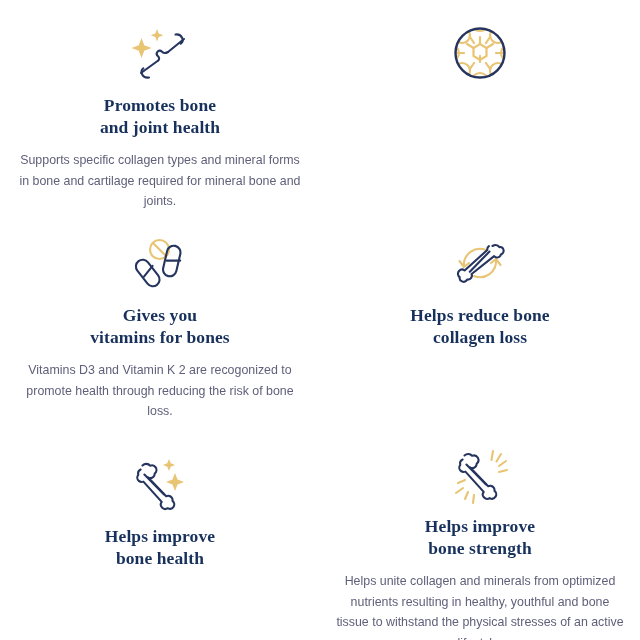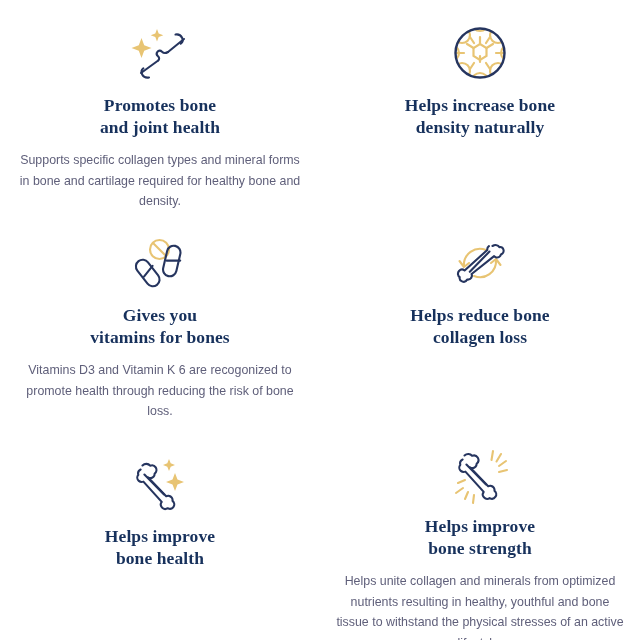--- a/index.html
+++ b/index.html
@@ -81,21 +81,21 @@
           <path d="M22 52.5 c-3 0.6 -5.6 -0.8 -6.8 -3 c-1.1 -2.2 -0.7 -4.7 1.2 -6.2"></path>
         </g>
         <g fill="#e8c473">
           <path d="M14.5 13 L17.2 20.3 L24.5 23 L17.2 25.7 L14.5 33 L11.8 25.7 L4.5 23 L11.8 20.3 Z"></path>
           <path d="M30 4 L31.7 8.6 L36.3 10.3 L31.7 12 L30 16.6 L28.3 12 L23.7 10.3 L28.3 8.6 Z"></path>
         </g>
       </svg>
     </div>
     <div class="benefit-title">Promotes bone
 and joint health</div>
-    <p class="benefit-desc">Supports specific collagen types and mineral forms in bone and cartilage required for healthy bone and density.</p>
+    <p class="benefit-desc">Supports specific collagen types and mineral forms in bone and cartilage required for mineral bone and joints.</p>
   </div>
 
   <div class="benefit-card r1">
     <div class="icon-wrap">
       <svg width="56" height="56" viewBox="0 0 56 56">
         <defs>
           <clipPath id="circClip">
               <circle cx="28" cy="28" r="24.5"></circle>
             </clipPath>
         </defs>
@@ -111,42 +111,40 @@
           <circle cx="28" cy="56" r="8"></circle>
           <circle cx="-1" cy="28" r="8"></circle>
           <circle cx="57" cy="28" r="8"></circle>
           <path d="M3 28 h9 M44 28 h9"></path>
           <path d="M18 44 l4 -6 M38 44 l-4 -6"></path>
           <path d="M18 12 l4 6 M38 12 l-4 6"></path>
         </g>
         <circle cx="28" cy="28" r="24.5" fill="none" stroke="#26355f" stroke-width="2.4"></circle>
       </svg>
     </div>
-    <div class="benefit-title">Helps increase bone
-density naturally</div>
   </div>
 
   <div class="benefit-card r2">
     <div class="icon-wrap">
       <svg width="58" height="54" viewBox="0 0 58 54">
         <g fill="none" stroke="#e8c473" stroke-width="2.1">
           <circle cx="28.5" cy="13.5" r="9.5"></circle>
           <path d="M22 7 L35 20"></path>
         </g>
         <g fill="none" stroke="#26355f" stroke-width="2.1" stroke-linecap="round" stroke-linejoin="round">
           <rect x="34" y="9.5" width="13.5" height="31" rx="6.75" transform="rotate(13 40.75 25)"></rect>
           <path d="M35.6 25.8 L48.9 22.7" transform="rotate(13 40.75 25)"></path>
           <rect x="10" y="22" width="13.5" height="30" rx="6.75" transform="rotate(-38 16.75 37)"></rect>
           <path d="M11.6 37.5 L24.9 34.4" transform="rotate(-38 16.75 37)"></path>
         </g>
       </svg>
     </div>
     <div class="benefit-title">Gives you
 vitamins for bones</div>
-    <p class="benefit-desc">Vitamins D3 and Vitamin K 6 are recogonized to promote health through reducing the risk of bone loss.</p>
+    <p class="benefit-desc">Vitamins D3 and Vitamin K 2 are recogonized to promote health through reducing the risk of bone loss.</p>
   </div>
 
   <div class="benefit-card r2">
     <div class="icon-wrap">
       <svg width="58" height="54" viewBox="0 0 58 54">
         <g fill="none" stroke="#e8c473" stroke-width="2.1" stroke-linecap="round" stroke-linejoin="round">
           <path d="M13 30 a16 16 0 0 1 22 -16"></path>
           <path d="M8.5 25 L13 31 L18 27"></path>
           <path d="M45 24 a16 16 0 0 1 -22 16"></path>
           <path d="M49.5 29 L45 23 L40 27"></path>

